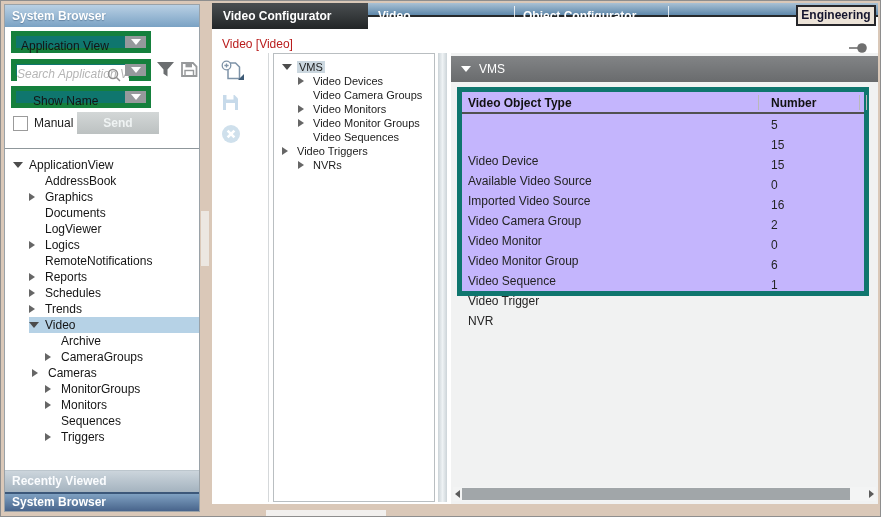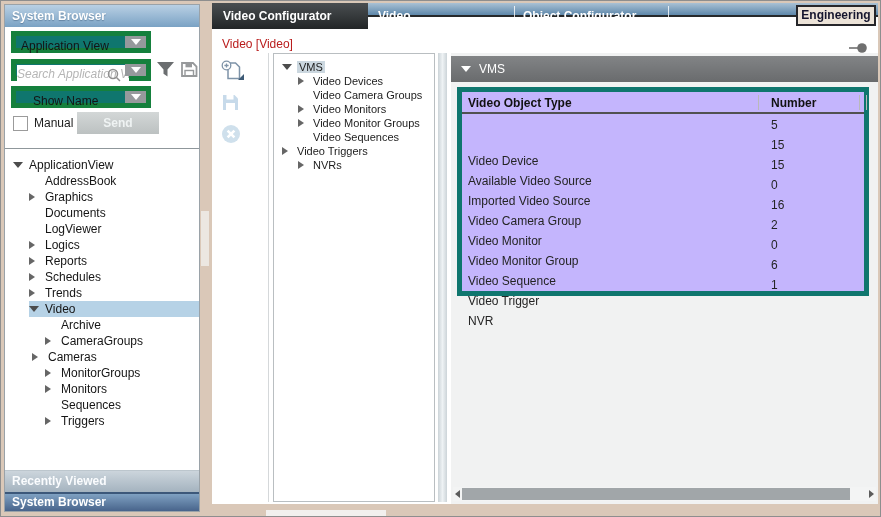--- a/index.html
+++ b/index.html
@@ -153,20 +153,24 @@
           <span class="arbox"></span>
           <span class="vlabel">LogViewer</span>
         </div>
         <div class="ltree-row" style="margin-left: 24px;">
           <span class="arbox">
             <span class="ar-col"></span>
           </span>
           <span class="vlabel">Logics</span>
         </div>
         <div class="ltree-row" style="margin-left: 24px;">
+          <span class="arbox"></span>
+          <span class="vlabel">RemoteNotifications</span>
+        </div>
+        <div class="ltree-row" style="margin-left: 24px;">
           <span class="arbox">
             <span class="ar-col"></span>
           </span>
           <span class="vlabel">Reports</span>
         </div>
         <div class="ltree-row" style="margin-left: 24px;">
           <span class="arbox">
             <span class="ar-col"></span>
           </span>
           <span class="vlabel">Schedules</span>

